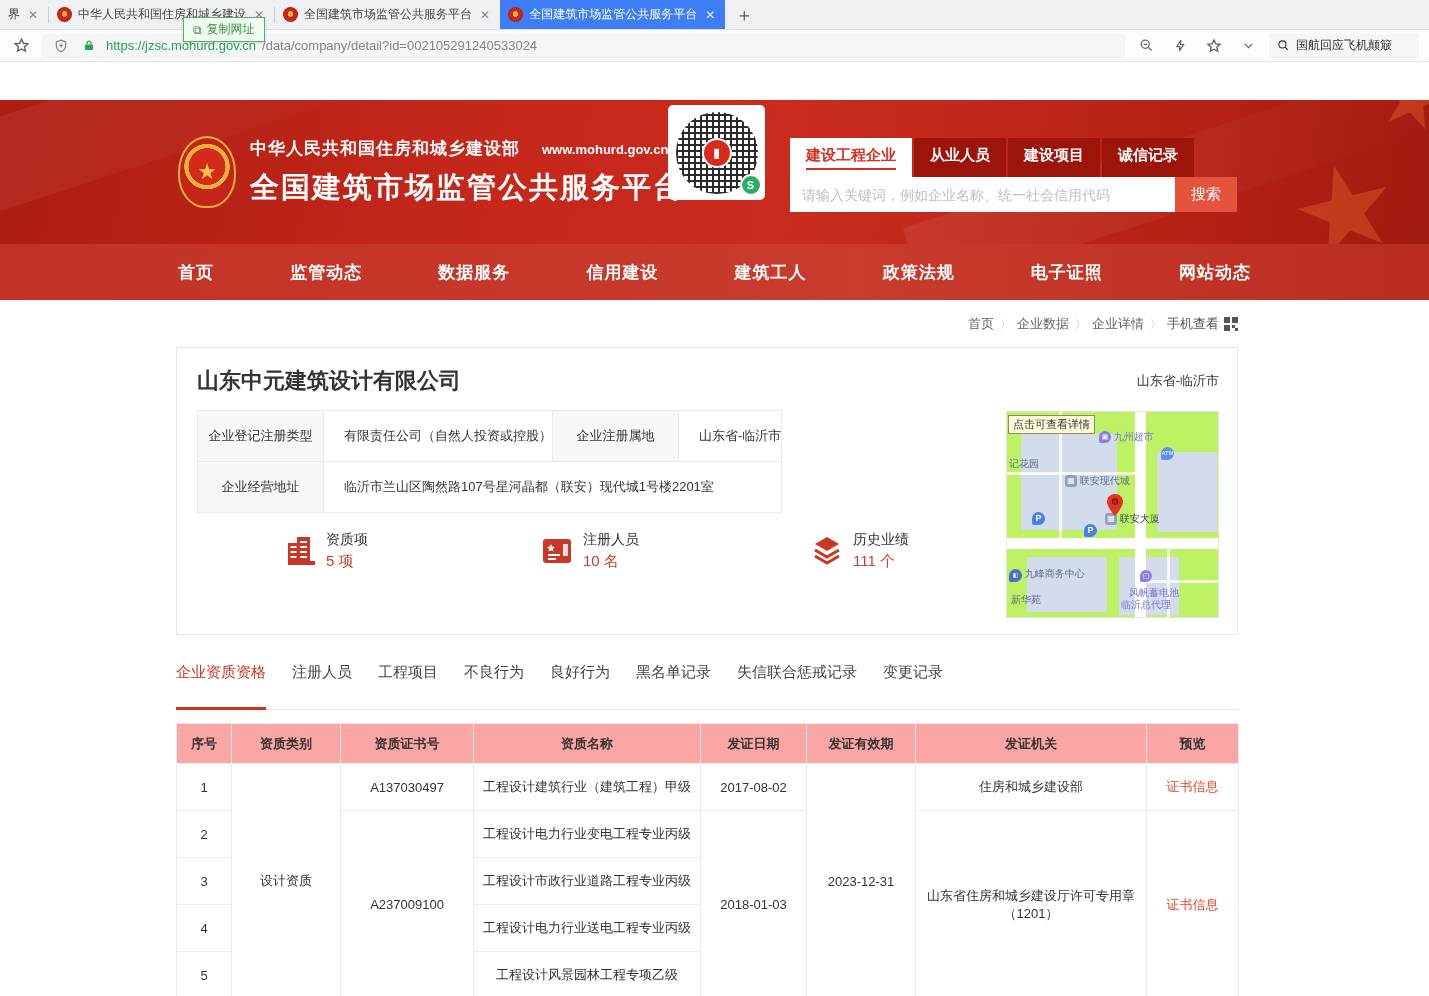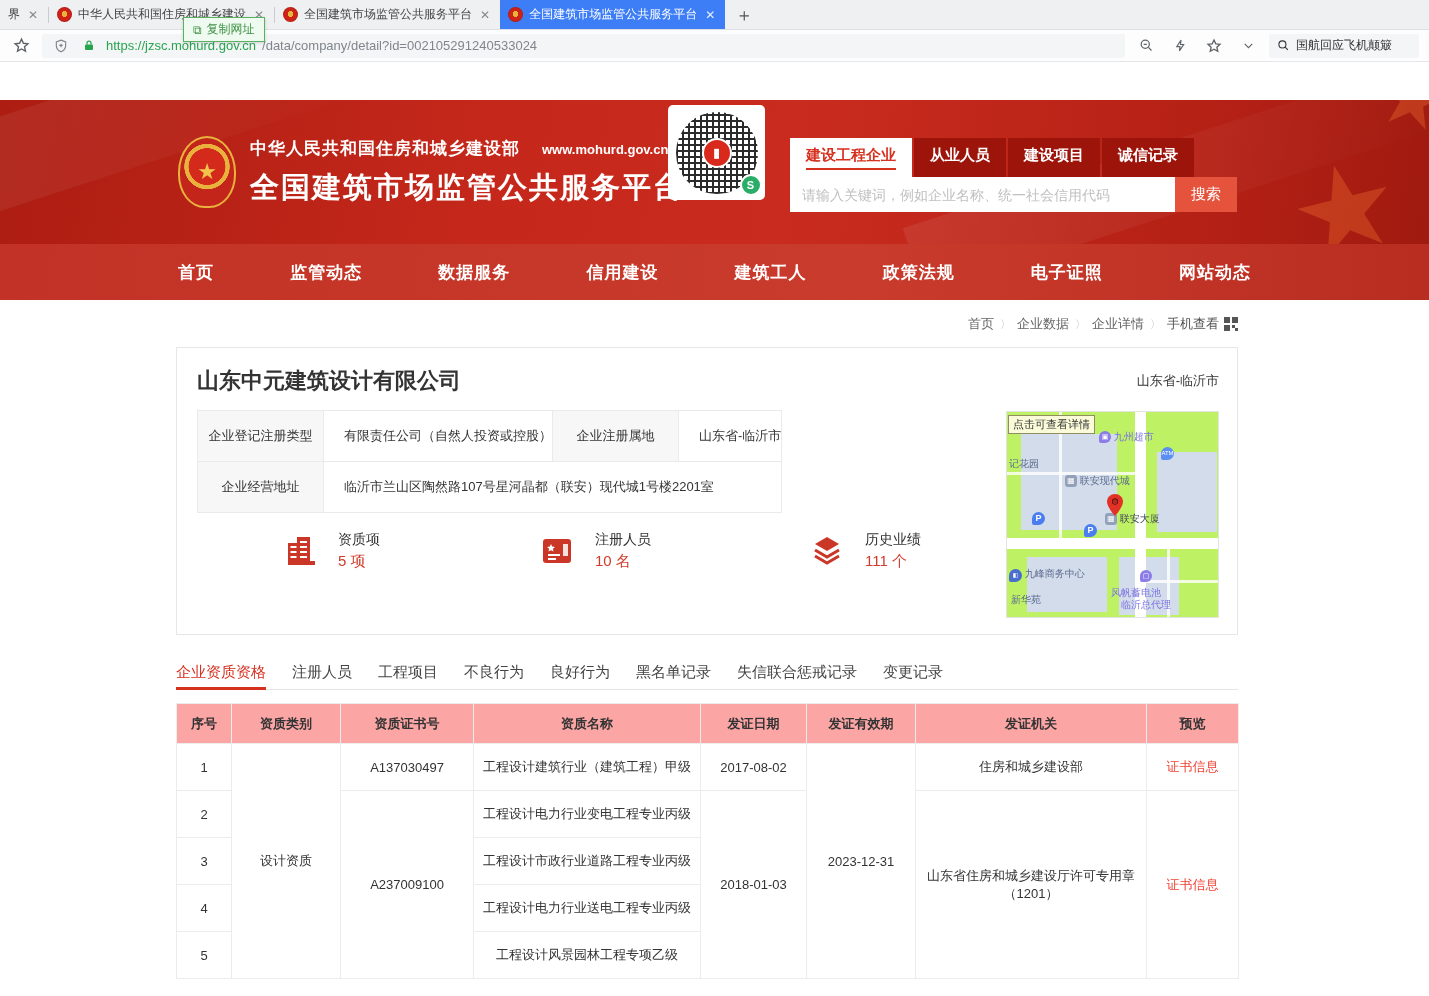--- a/index.html
+++ b/index.html
@@ -74,42 +74,42 @@
   .card { margin-top:14px; border:1px solid #e7e7e7; height:288px; position:relative; padding:18px 18px 0 20px; }
   .card-head { display:flex; justify-content:space-between; align-items:center; }
   .cname { font-size:22px; font-weight:bold; color:#333; }
   .cregion { font-size:13px; color:#333; }
   .infotable { margin-top:14px; border-collapse:collapse; }
   .infotable td { border:1px solid #eaeaea; font-size:13px; height:51px; }
   .infotable td.lbl { background:#f7f7f7; width:126px; text-align:center; color:#333; }
   .infotable td.val { padding-left:20px; color:#333; }
   .w336 { width:336px; } .w201 { width:201px; }
   .stats { display:flex; margin-top:18px; padding-left:89px; }
-  .stat { display:flex; align-items:center; gap:22px; width:255px; }
+  .stat { display:flex; align-items:center; gap:10px; width:255px; }
   .stat:nth-child(2){ width:270px; }
   .stat .txt .l1 { font-size:14px; color:#333; }
   .stat .txt .l2 { font-size:15px; color:#d03a2a; margin-top:3px; }
 
   
   .map { position:absolute; right:18px; top:63px; width:213px; height:207px; background:#bef264; overflow:hidden; font-size:10px; border:1px solid #e3e3e3; }
   .road { position:absolute; background:#fff; }
   .blocka { position:absolute; background:#d3dcea; }
   .map-tip { position:absolute; left:1px; top:3px; background:#fbfbd9; border:1px solid #8e8e62; color:#333; font-size:11px; padding:1px 4px; z-index:5; }
   .poi { position:absolute; white-space:nowrap; }
   .poi .nm { vertical-align:middle; }
   .picon { display:inline-block; width:12px; height:12px; border-radius:50% 50% 50% 2px; background:#8b7ce8; color:#fff; font-size:7px; text-align:center; line-height:12px; vertical-align:middle; }
   .bicon { display:inline-block; width:12px; height:12px; border-radius:3px; background:#93a0ba; color:#fff; font-size:8px; text-align:center; line-height:12px; vertical-align:middle; }
   .parkicon { display:inline-block; width:13px; height:13px; border-radius:50% 50% 50% 2px; background:#4a7df0; color:#fff; font-weight:bold; font-size:9px; text-align:center; line-height:13px; }
   .atmicon { display:inline-block; width:13px; height:13px; border-radius:50% 50% 50% 2px; background:#5b8ff2; color:#fff; font-size:6px; text-align:center; line-height:13px; }
   .redpin { position:absolute; width:16px; height:22px; z-index:4; }
   .t-purple { color:#7b72e0; } .t-blue { color:#5b6b8f; } .t-dark { color:#3c4554; }
 
   
   .dtabs { margin-top:28px; display:flex; gap:26px; border-bottom:1px solid #e5e5e5; font-size:15px; color:#444; }
-  .dtab { padding-bottom:7px; position:relative; }
+  .dtab { padding-bottom:27px; position:relative; }
   .dtab.active { color:#d6301f; }
   .dtab.active::after { content:""; position:absolute; left:0; right:0; bottom:-1px; height:3px; background:#d6301f; }
 
   
   .qtable { margin-top:13px; border-collapse:collapse; table-layout:fixed; width:1062px; }
   .qtable th { background:#fca5a5; border:1px solid #ececec; height:40px; font-size:13px; color:#333; font-weight:bold; }
   .qtable td { border:1px solid #ececec; height:47px; font-size:13px; text-align:center; color:#333; padding:2px 6px; }
   .cert-link { color:#f04134; }
 
   svg { display:block; }
@@ -365,21 +365,21 @@
         <svg class="redpin" style="left:100px; top:82px;" viewBox="0 0 16 22">
             <path d="M8 0C3.6 0 0 3.4 0 7.6 0 13.3 8 22 8 22s8-8.7 8-14.4C16 3.4 12.4 0 8 0z" fill="#e23125"></path>
             <circle cx="8" cy="7.5" r="3" fill="#a71softly"></circle>
             <circle cx="8" cy="7.5" r="2.6" fill="#b7281e"></circle>
           </svg>
         <div class="poi" style="left:98px; top:100px;"><span class="bicon">▦</span> <span class="nm t-dark">联安大厦</span></div>
         <div class="poi" style="left:25px; top:100px;"><span class="parkicon">P</span></div>
         <div class="poi" style="left:77px; top:112px;"><span class="parkicon">P</span></div>
         <div class="poi" style="left:2px; top:155px;"><span class="atmicon" style="background:#4a6ecf;">◧</span> <span class="nm t-blue">九峰商务中心</span></div>
         <div class="poi" style="left:133px; top:158px;"><span class="picon">▢</span></div>
-        <div class="poi t-purple" style="left:104px; top:174px;">风帆蓄电池</div>
+        <div class="poi t-purple" style="left:122px; top:174px;">风帆蓄电池</div>
         <div class="poi t-purple" style="left:114px; top:186px;">临沂总代理</div>
         <div class="poi t-blue" style="left:4px; top:181px;">新华苑</div>
       </div>
     </div>
 
     <div class="dtabs">
       <div class="dtab active">企业资质资格</div>
       <div class="dtab">注册人员</div>
       <div class="dtab">工程项目</div>
       <div class="dtab">不良行为</div>

